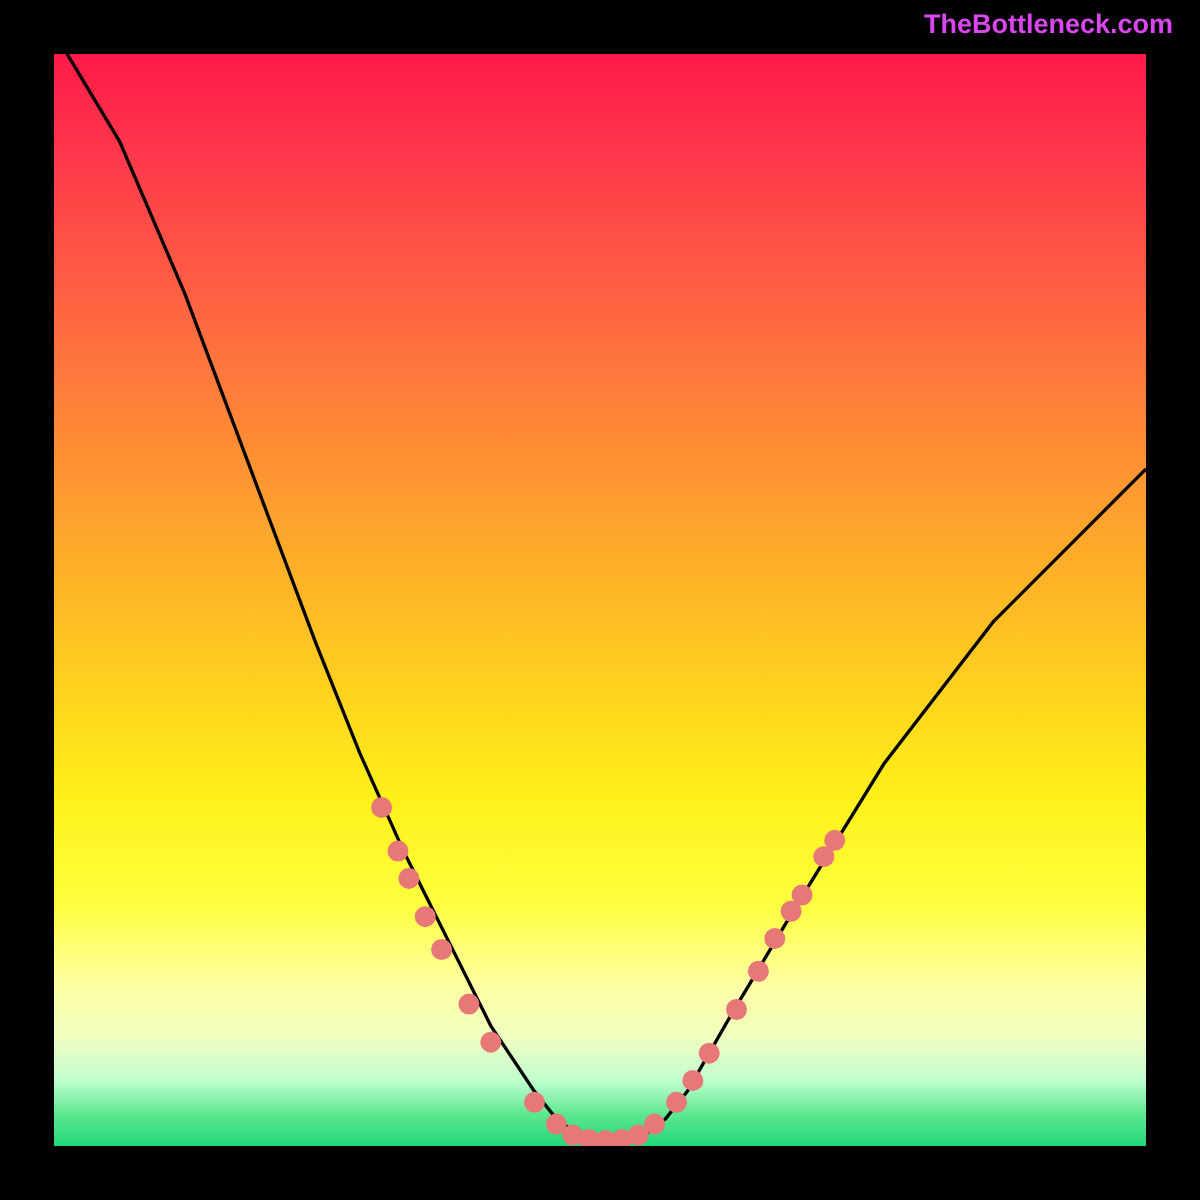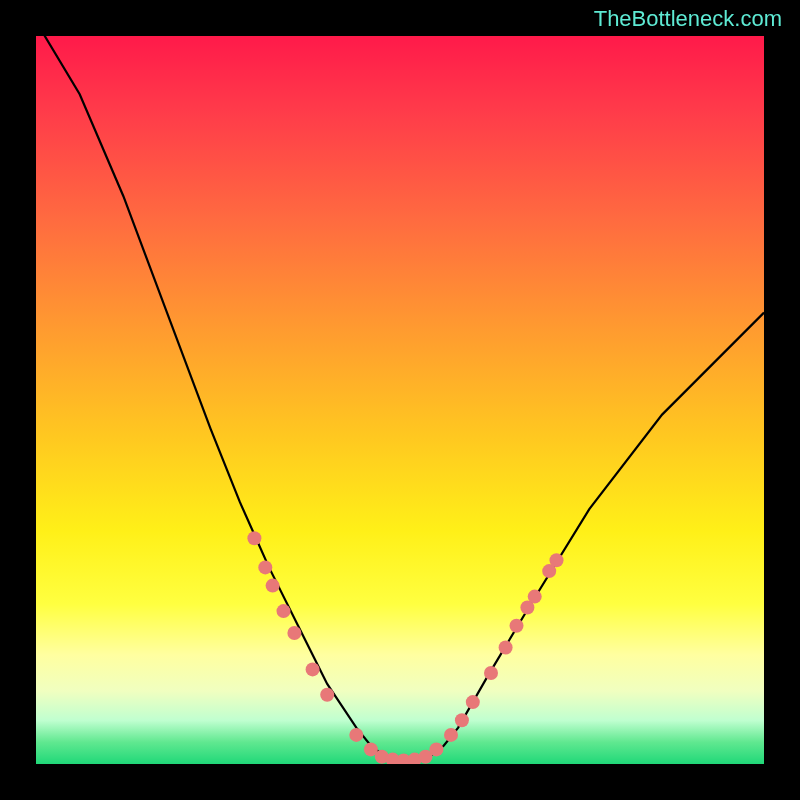--- a/index.html
+++ b/index.html
@@ -8,23 +8,23 @@
     width: 800px;
     height: 800px;
     background: #000;
     position: relative;
     font-family: Arial, sans-serif;
   }
   .watermark {
     position: absolute;
     top: 6px;
     right: 18px;
-    color: #5eead4;
-    font-size: 22px;
-    font-weight: 400;
+    color: #d946ef;
+    font-size: 18px;
+    font-weight: 700;
     z-index: 10;
   }
   .plot-area {
     position: absolute;
     left: 36px;
     top: 36px;
     width: 728px;
     height: 728px;
     overflow: hidden;
   }

